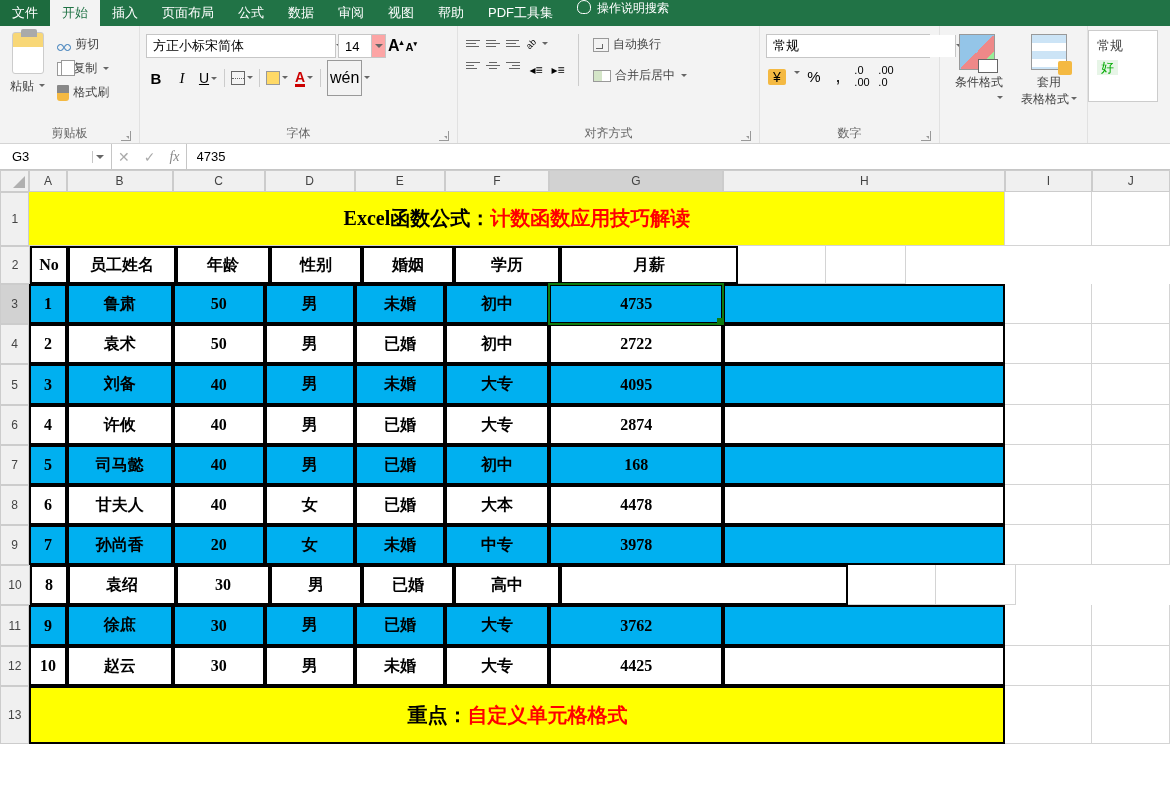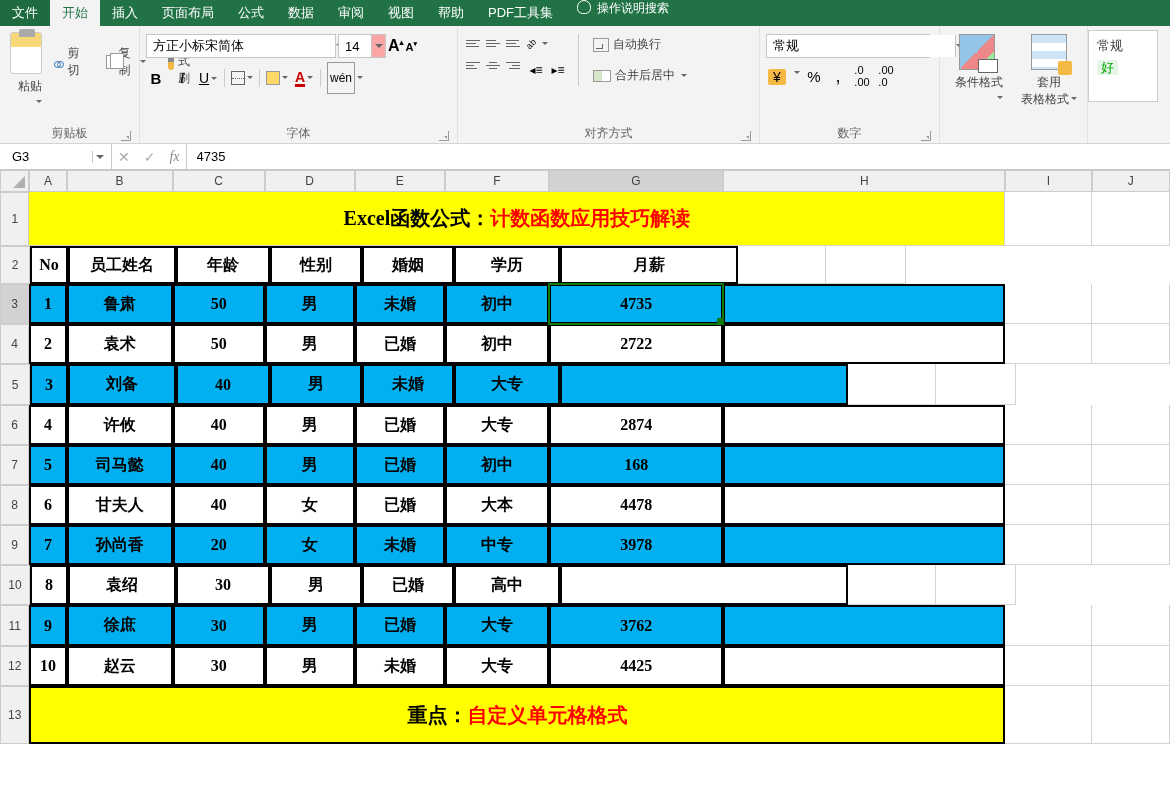--- a/index.html
+++ b/index.html
@@ -35,21 +35,21 @@
 .inc-dec { display:flex; gap:2px; margin-left:2px; align-items:center; }
 .a-icon { font-weight:bold; cursor:pointer; }
 .a-icon.big{font-size:16px}.a-icon.small{font-size:11px}
 .font-tools { display:flex; gap:6px; align-items:center; margin-top:6px; }
 .tool-btn { min-width:20px; height:20px; display:flex; align-items:center; justify-content:center; cursor:pointer; position:relative; }
 .dropdown-caret::after{content:'';margin-left:2px;border:3px solid transparent;border-top:3px solid #666;margin-top:4px;display:inline-block}
 .border-icon{width:14px;height:14px;border:1px solid #666;position:relative}
 .border-icon::before{content:'';position:absolute;left:0;right:0;top:50%;border-top:1px dotted #666}
 .fill-icon{width:14px;height:14px;background:#ffd966;position:relative;border:1px solid #999}
 .font-color-icon{font-weight:bold;color:#c00;border-bottom:3px solid #c00;font-size:14px;line-height:1}
-.ruby-icon{font-size:12px;border:1px solid #999;padding:8px 2px}
+.ruby-icon{font-size:16px;border:1px solid #999;padding:8px 2px}
 .align-group{display:flex;flex-direction:column;gap:4px}
 .align-row{display:flex;gap:2px}
 .align-btn{width:18px;height:18px;display:flex;flex-direction:column;justify-content:center;gap:2px;padding:2px;cursor:pointer}
 .align-btn span{height:1px;background:#666;display:block}
 .rotate-icon{width:14px;height:14px;position:relative}
 .rotate-icon::before{content:'ab';font-size:9px;position:absolute;transform:rotate(-45deg);left:0;top:2px}
 .wrap-icon{width:16px;height:14px;border:1px solid #999;position:relative}
 .wrap-icon::before{content:'';position:absolute;left:2px;top:5px;width:6px;height:4px;border-right:1px solid #666;border-bottom:1px solid #666}
 .merge-icon{width:18px;height:12px;border:1px solid #999;background:linear-gradient(90deg,#d4e5c8 0%,#d4e5c8 50%,#fff 50%)}
 .currency-icon{width:22px;height:22px;display:flex;align-items:center;justify-content:center;font-size:14px;cursor:pointer;position:relative}
@@ -115,21 +115,21 @@
 </div>
 
 <div class="ribbon">
 
   <div class="ribbon-group" style="width:140px">
     <div class="group-content">
       <div class="btn-large">
         <div class="clipboard-paste"></div>
         <span class="btn-large-label"><span>粘贴</span> <span class="dropdown-caret"></span></span>
       </div>
-      <div style="display:flex;flex-direction:row;gap:14px;padding-top:4px">
+      <div style="display:flex;flex-direction:column;gap:3px;padding-top:4px">
         <div class="btn-small">
             <span class="scissors"></span>
             <span>剪切</span>
           </div>
         <div class="btn-small">
             <span class="copy-icon"></span>
             <span>复制</span>
             <span class="dropdown-caret"></span>
           </div>
         <div class="btn-small">
@@ -373,20 +373,21 @@
         <div class="plain-cell" style="width: 80px; height: 40px;"></div>
       </div>
       <div class="row data-row odd">
         <div class="row-h" style="height: 41px;">5</div>
         <div class="cell" style="width: 38px; height: 41px;">3</div>
         <div class="cell" style="width: 108px; height: 41px;">刘备</div>
         <div class="cell" style="width: 94px; height: 41px;">40</div>
         <div class="cell" style="width: 92px; height: 41px;">男</div>
         <div class="cell" style="width: 92px; height: 41px;">未婚</div>
         <div class="cell" style="width: 106px; height: 41px;">大专</div>
+        <div class="cell" style="width: 178px; height: 41px;">4095</div>
         <div class="cell" style="width: 288px; height: 41px;"></div>
         <div class="plain-cell" style="width: 88px; height: 41px;"></div>
         <div class="plain-cell" style="width: 80px; height: 41px;"></div>
       </div>
       <div class="row data-row even">
         <div class="row-h" style="height: 40px;">6</div>
         <div class="cell" style="width: 38px; height: 40px;">4</div>
         <div class="cell" style="width: 108px; height: 40px;">许攸</div>
         <div class="cell" style="width: 94px; height: 40px;">40</div>
         <div class="cell" style="width: 92px; height: 40px;">男</div>

